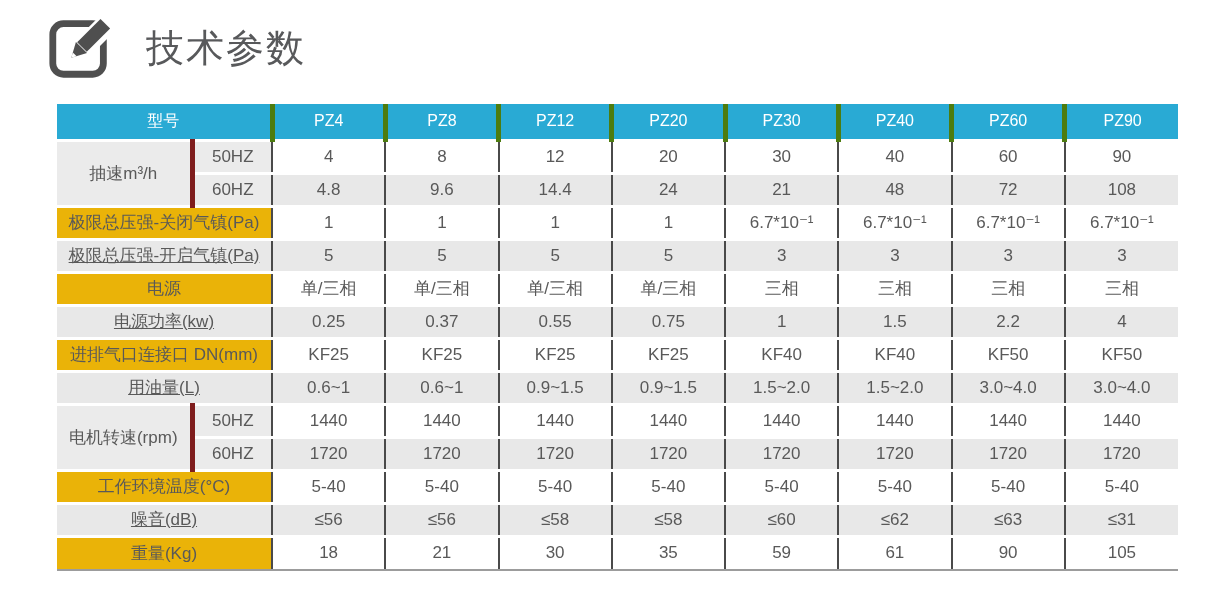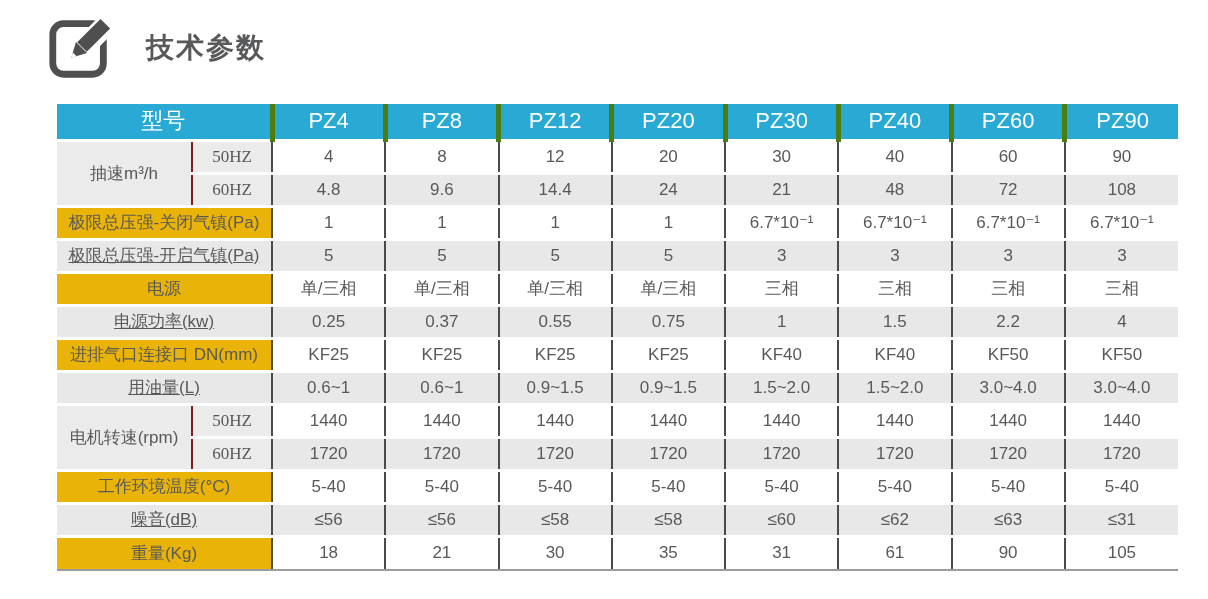--- a/index.html
+++ b/index.html
@@ -12,22 +12,22 @@
   .page { position: relative; width: 1208px; height: 599px; }
 
   
   .title-bar {
     display: flex; align-items: center;
     padding: 10px 0 0 46px;
     height: 86px;
   }
   .title-icon { width: 70px; height: 70px; flex: 0 0 auto; }
   .title-text {
-    font-size: 28px;
-    font-weight: 700;
+    font-size: 38px;
+    font-weight: 400;
     color: var(--title_text, #58595b);
     margin-left: 30px;
     letter-spacing: 2px;
   }
 
   
   .table-wrap {
     margin: 18px 0 0 57px;
     width: 1121px;
     border-bottom: 2px solid var(--bottom_line, #9c9c9c);
@@ -43,31 +43,31 @@
     text-align: center;
     vertical-align: middle;
     white-space: nowrap;
     font-weight: normal;
   }
   thead th {
     background: var(--header_bg, #29aad4);
     color: var(--header_text, #ffffff);
     font-weight: bold;
     height: 36px;
-    font-size: 22px;
+    font-size: 16px;
     border-bottom: 3px solid #fff;
   }
   thead th.model-col { border-left: 5px solid #4d7c0f; }
   tbody td { height: 33px; border-bottom: 3px solid #fff; }
   td.val { border-left: 2px solid var(--divider_dark, #4a4a4a); background: #ffffff; }
   td.val.shade { background: var(--stripe_bg, #e8e8e8); }
   td.lbl { background: #eab308; }
   td.lbl.shade { background: var(--stripe_bg, #e8e8e8); text-decoration: underline; }
   td.lbl.grp { background: var(--group_bg, #ebebeb); margin-top: 20px; }
-  td.sublbl { background: var(--group_bg, #ebebeb); border-left: 2px solid #7f1d1d; font-family: Liberation Serif, serif; }
+  td.sublbl { background: var(--group_bg, #ebebeb); border-left: 5px solid #7f1d1d; }
   tbody tr:last-child td { border-bottom: none; }
 </style>
 </head>
 <body>
 
 <div class="page">
 
   <div class="title-bar">
     <svg class="title-icon" viewBox="0 0 72 72" xmlns="http://www.w3.org/2000/svg" aria-hidden="true">
       <rect x="7" y="11" width="52" height="52" rx="11" fill="none" stroke="#4f4f4f" stroke-width="7"></rect>
@@ -235,21 +235,21 @@
             <td class="val shade">≤62</td>
             <td class="val shade">≤63</td>
             <td class="val shade">≤31</td>
           </tr>
           <tr>
             <td class="lbl" colspan="2">重量(Kg)</td>
             <td class="val">18</td>
             <td class="val">21</td>
             <td class="val">30</td>
             <td class="val">35</td>
-            <td class="val">31</td>
+            <td class="val">59</td>
             <td class="val">61</td>
             <td class="val">90</td>
             <td class="val">105</td>
           </tr>
         </tbody>
     </table>
   </div>
 
 </div>
 

